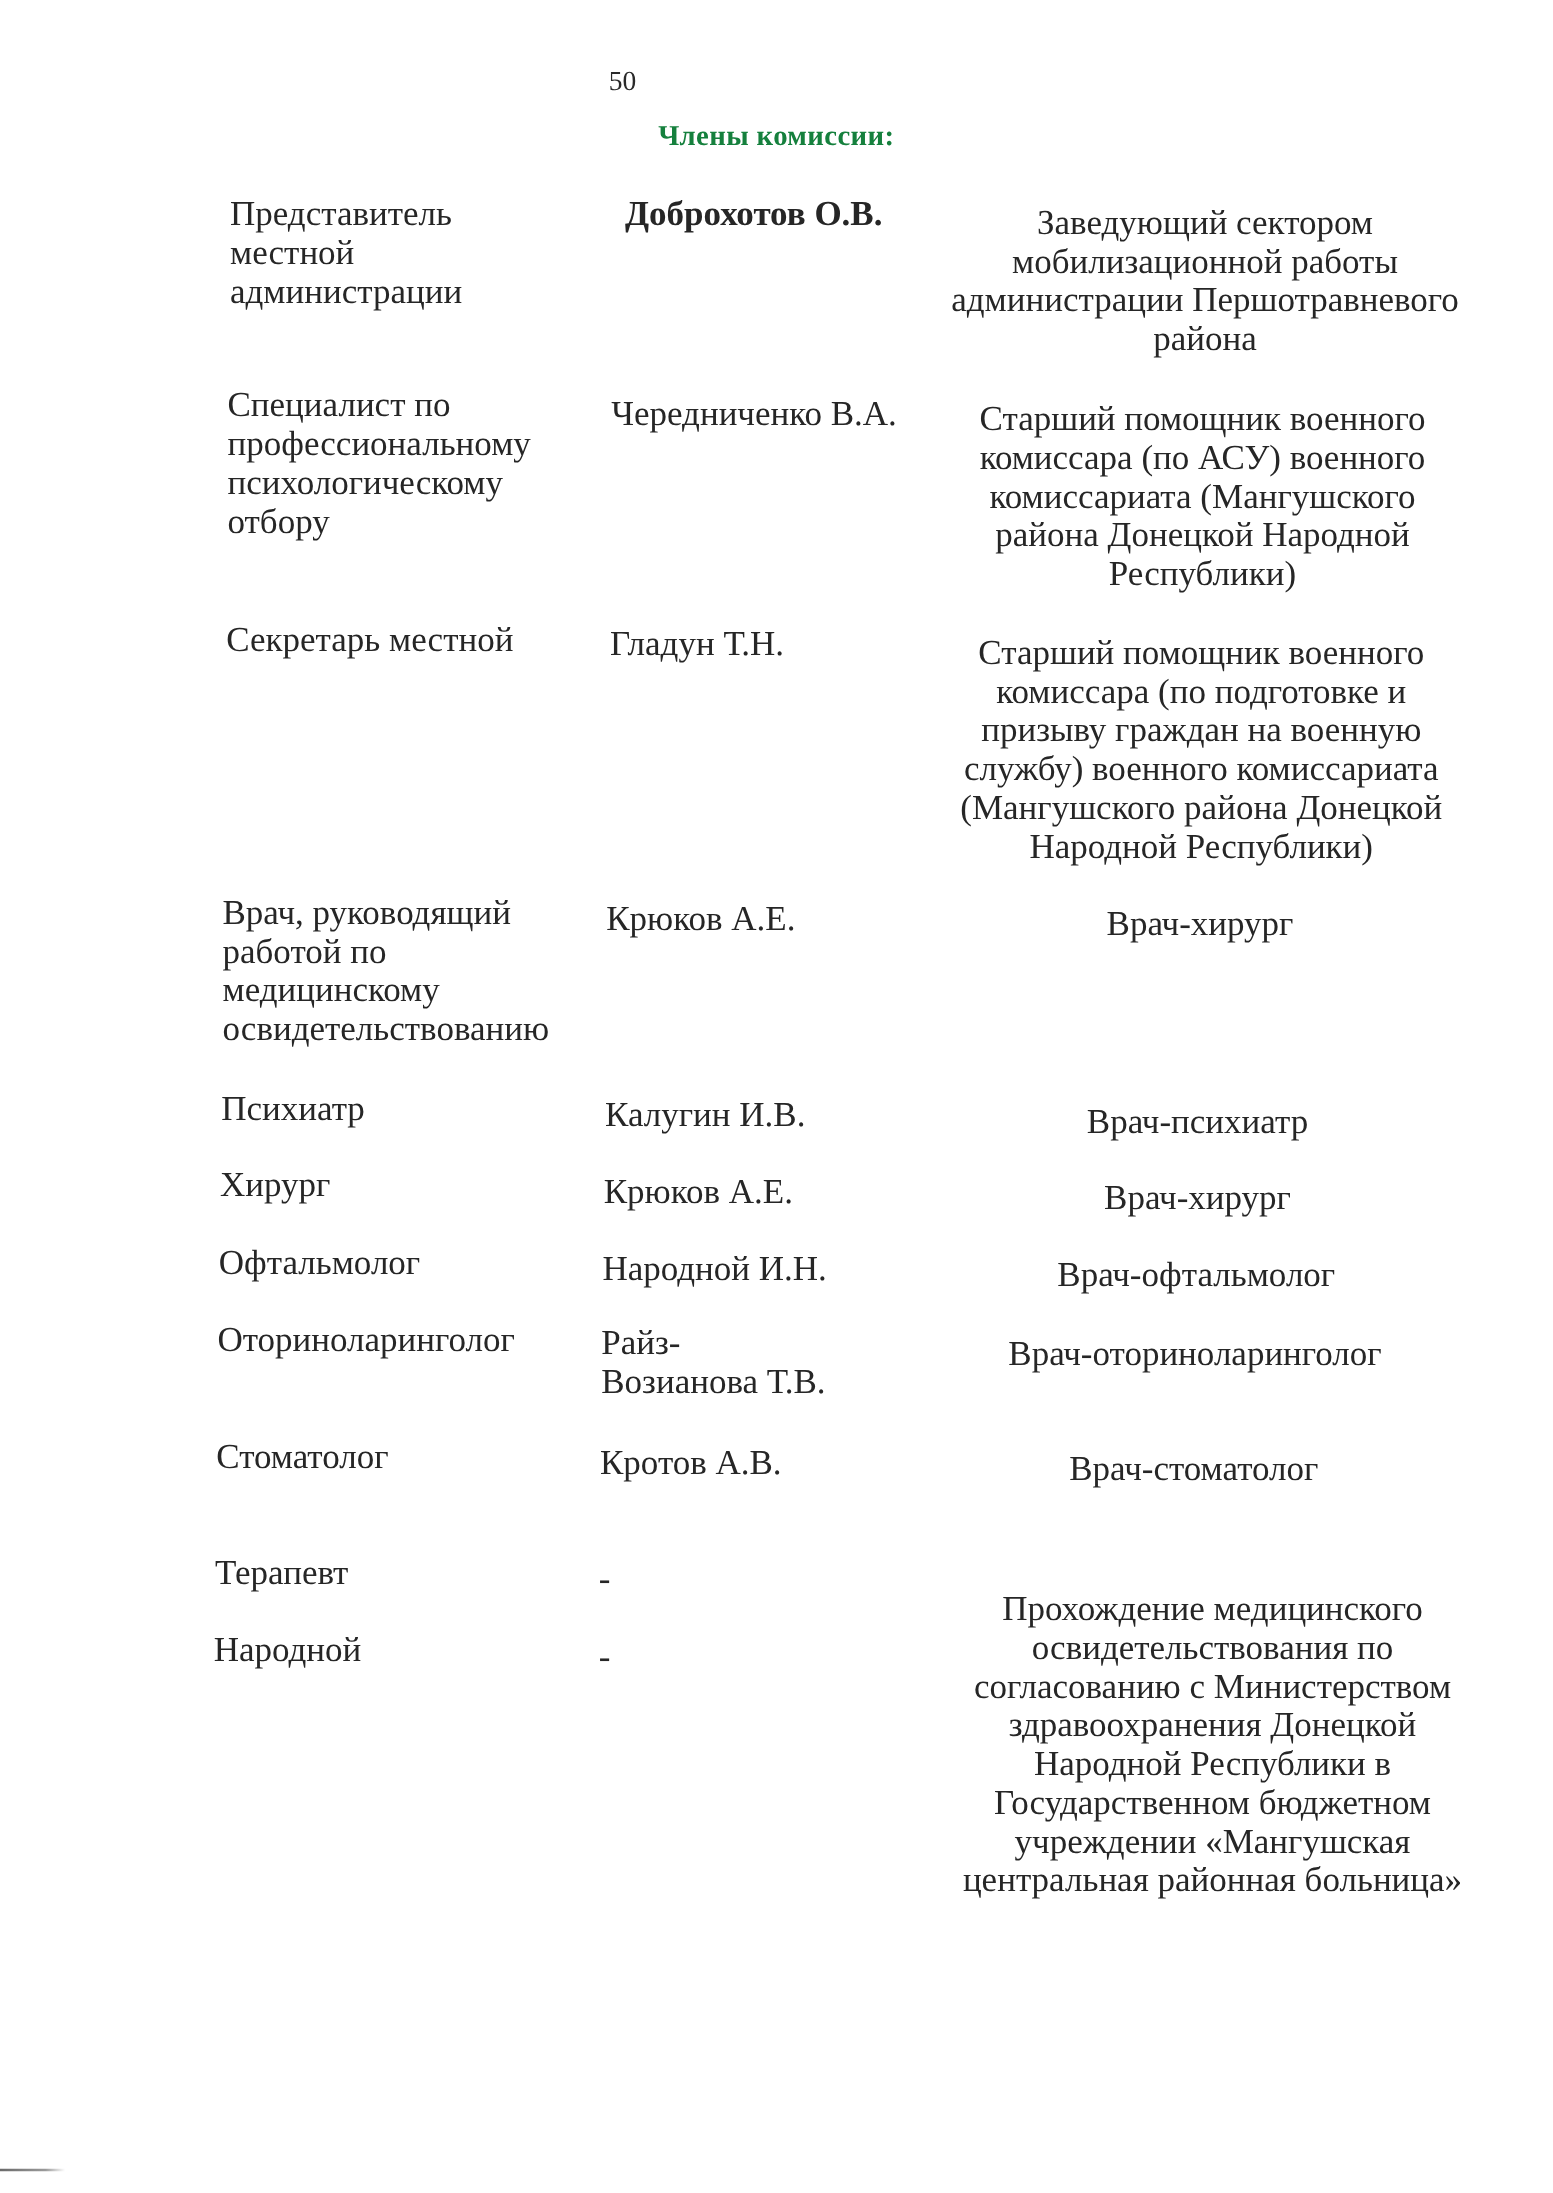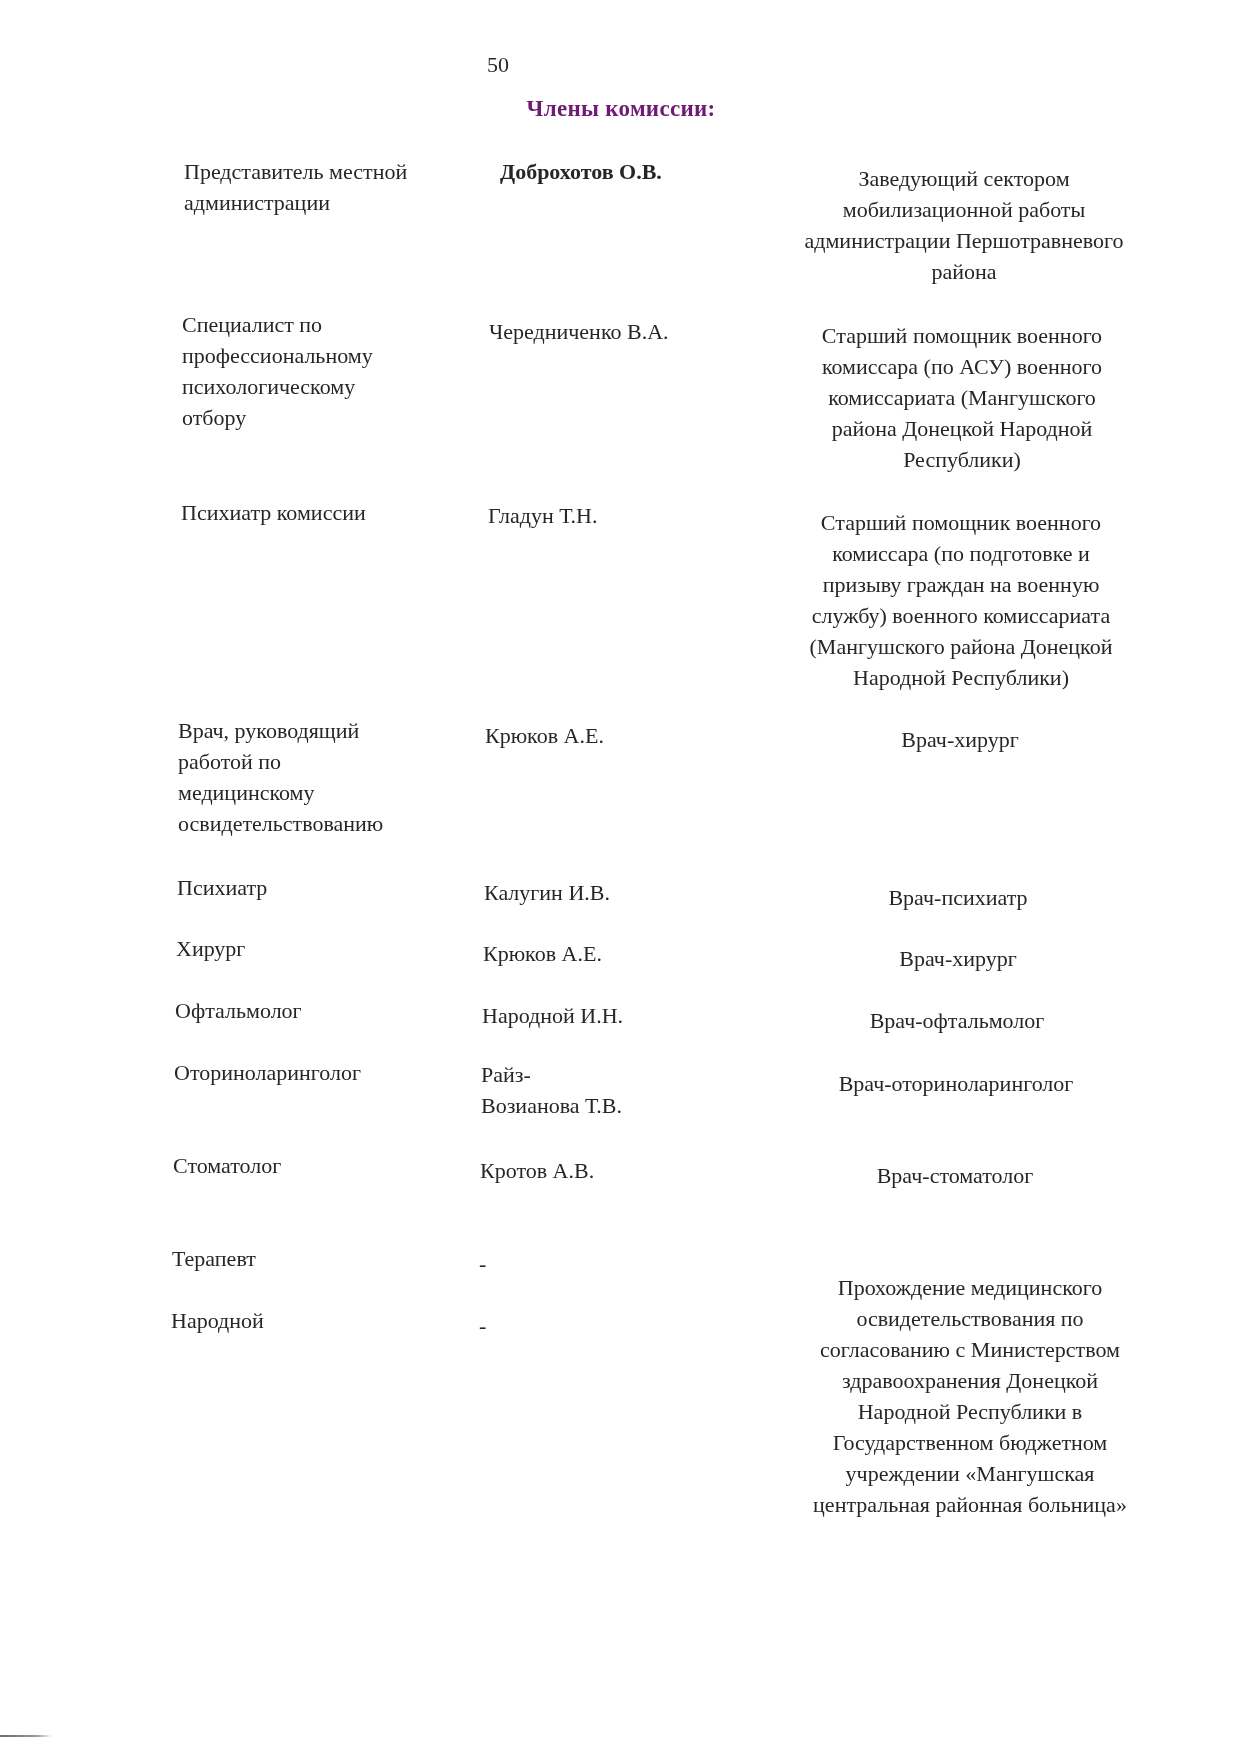--- a/index.html
+++ b/index.html
@@ -7,25 +7,25 @@
       width: 1242px; height: 1754px; position: relative; overflow: hidden;
       font-family: "Liberation Serif", "DejaVu Serif", serif;
       color: #1e1e1e;
     }
     .page-number {
       position: absolute; left: 0; width: 996px; top: 52px;
       text-align: center; font-size: 22px; color: #2a2a2a;
     }
     .heading {
       position: absolute; left: 0; width: 1242px; top: 96px;
-      text-align: center; font-size: 23px; font-weight: bold; color: #701a75;
+      text-align: center; font-size: 23px; font-weight: bold; color: #15803d;
       letter-spacing: 0.3px;
     }
     .cell {
-      position: absolute; font-size: 22px; line-height: 31px;
+      position: absolute; font-size: 28px; line-height: 31px;
       color: #262626; white-space: pre-line;
     }
     .c1 { width: 280px; }
     .c2 { width: 240px; }
     .c3 { width: 420px; text-align: center; }
     .scan-line {
       position: absolute; left: 0; top: 1735px; width: 52px; height: 2px;
       background: linear-gradient(to right, #6a6a6a, #9a9a9a 70%, rgba(255,255,255,0));
     }
   </style>
@@ -52,21 +52,21 @@
 отбору</div>
   <div class="cell c2" style="left:489px; top:316px;">Чередниченко В.А.</div>
   <div class="cell c3" style="left:752px; top:320px;">Старший помощник военного
 комиссара (по АСУ) военного
 комиссариата (Мангушского
 района Донецкой Народной
 Республики)</div>
 </div>
 
 <div>
-  <div class="cell c1" style="left:181px; top:497px;">Психиатр комиссии</div>
+  <div class="cell c1" style="left:181px; top:497px;">Секретарь местной</div>
   <div class="cell c2" style="left:488px; top:500px;">Гладун Т.Н.</div>
   <div class="cell c3" style="left:751px; top:507px;">Старший помощник военного
 комиссара (по подготовке и
 призыву граждан на военную
 службу) военного комиссариата
 (Мангушского района Донецкой
 Народной Республики)</div>
 </div>
 
 <div>

